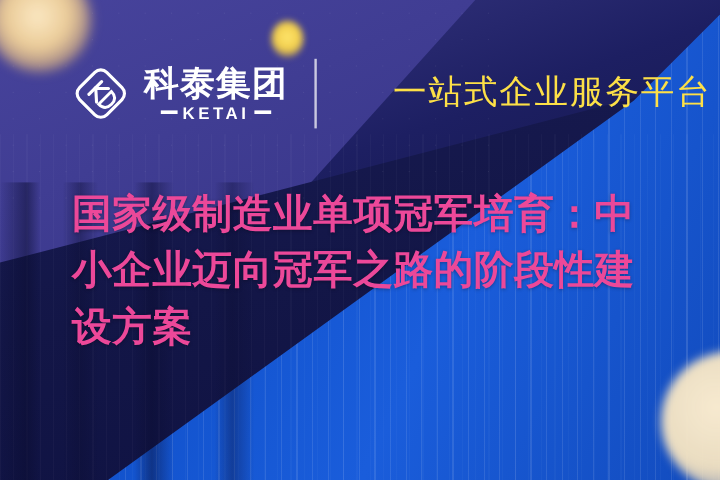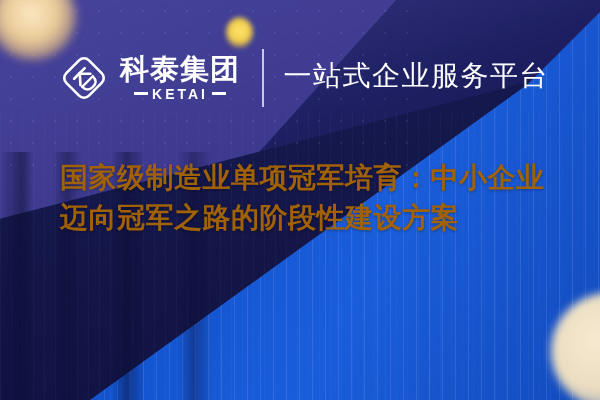--- a/index.html
+++ b/index.html
@@ -226,47 +226,48 @@
   }
 
   .tagline {
     display: flex;
     flex-direction: column;
     justify-content: center;
   }
   .tagline-main {
     font-size: 28px;
     line-height: 1.1;
-    color: #ffffff;
+    color: #fde047;
     letter-spacing: 1.5px;
     font-weight: 400;
-    font-family: Liberation Mono, monospace;
+    font-family: Liberation Serif, serif;
+    margin-left: 44px;
   }
   .tagline-sub {
     margin-top: 5px;
     font-size: 17px;
     line-height: 1.1;
     color: #ffffff;
     letter-spacing: 1px;
     font-weight: 400;
     font-family: "DejaVu Serif", "Liberation Serif", serif;
   }
 
   
   .title {
     position: absolute;
     left: 60px;
     top: 158px;
     width: 492px;
-    font-size: 28px;
+    font-size: 33px;
     line-height: 1.42;
     font-weight: 700;
-    color: #a16207;
+    color: #ec4899;
     letter-spacing: 0.5px;
-    font-family: Liberation Serif, serif;
+    font-family: Liberation Mono, monospace;
     text-shadow: 0 1px 3px rgba(0,0,0,.30);
     word-break: break-all;
   }
 </style>
 </head>
 <body>
 
 <div id="banner">
 
   <div class="bg-base"></div>

